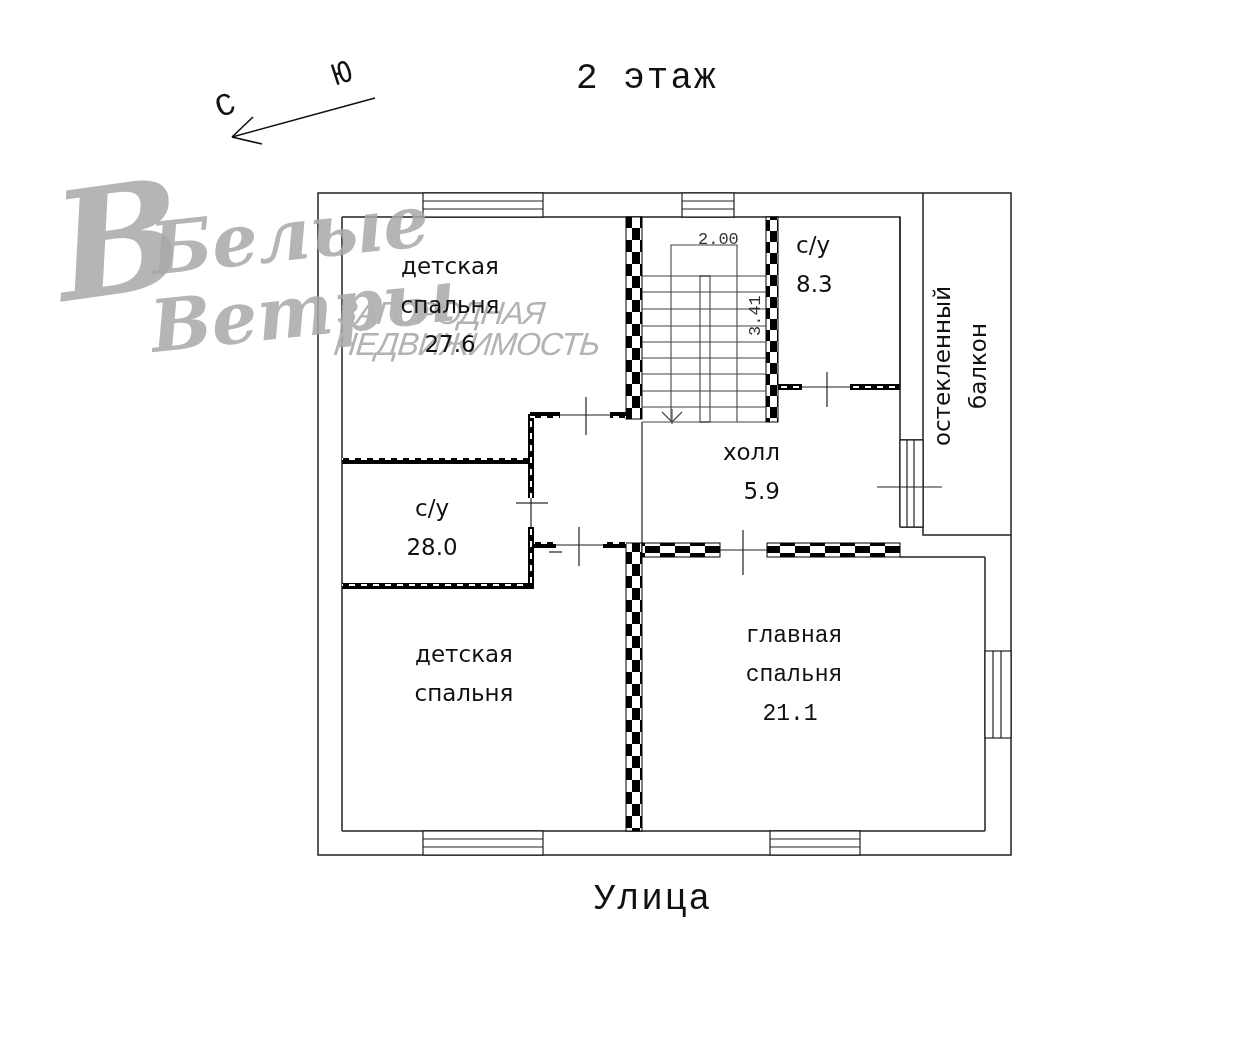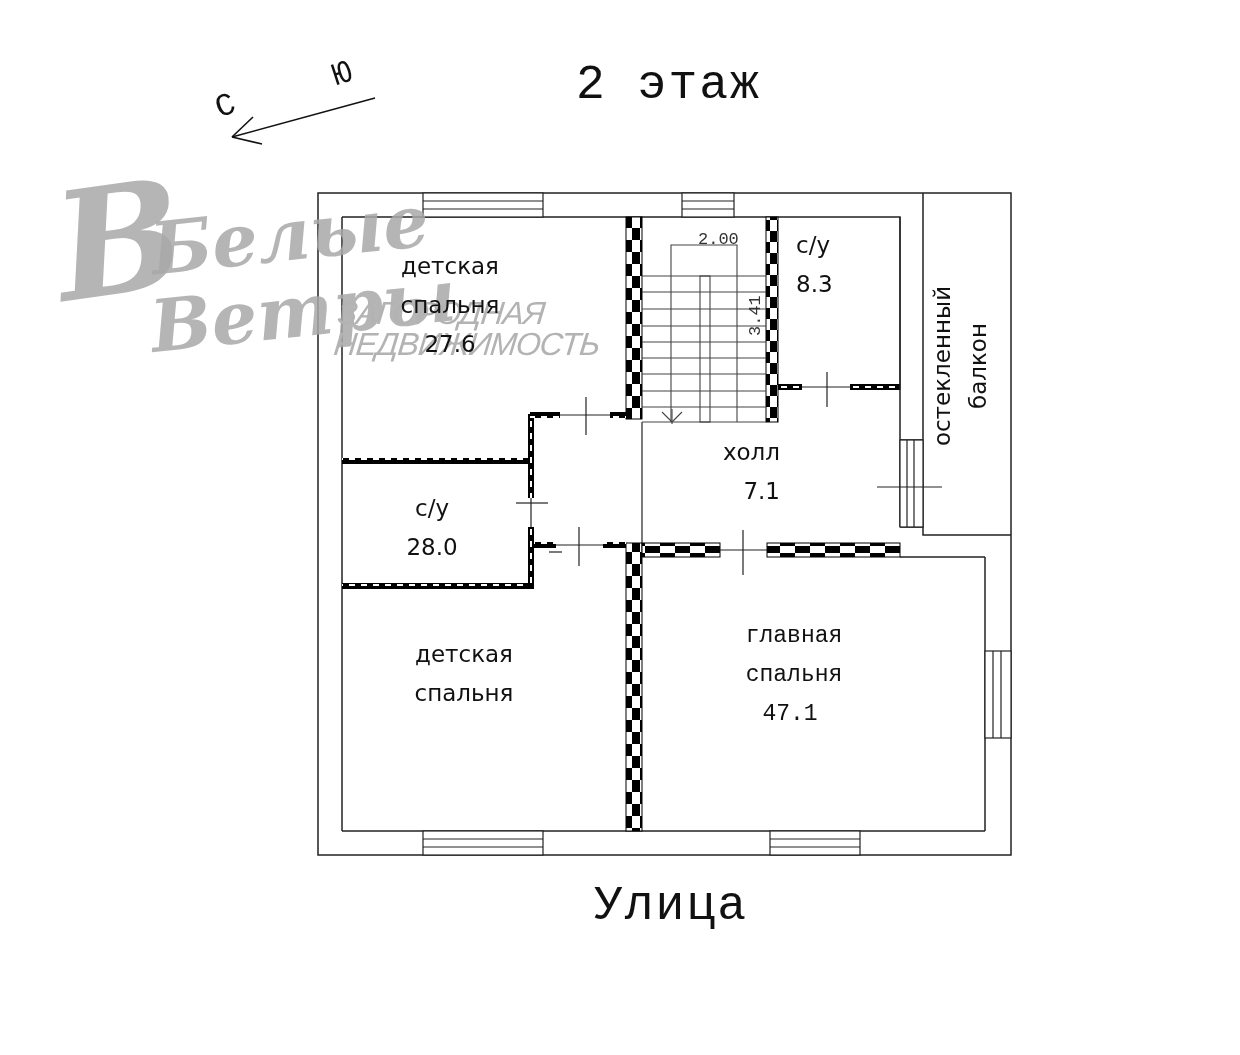--- a/index.html
+++ b/index.html
@@ -1,19 +1,19 @@
 <!DOCTYPE html>
 <html><head>
 <meta charset="utf-8">
 <style>
   html, body { margin: 0; padding: 0; background: #ffffff; }
   body { width: 1240px; height: 1055px; position: relative; overflow: hidden; font-family: "DejaVu Sans", sans-serif; }
   svg { position: absolute; left: 0; top: 0; }
   .mono { font-family: "Liberation Mono", "DejaVu Sans Mono", monospace; }
-  .title { position: absolute; font-family: "Liberation Mono", "DejaVu Sans Mono", monospace; color: #111; font-size: 48px; letter-spacing: 2px; }
+  .title { position: absolute; font-family: "Liberation Mono", "DejaVu Sans Mono", monospace; color: #111; font-size: 36px; letter-spacing: 2px; }
   .room-label { position: absolute; text-align: center; font-family: "DejaVu Sans", "Liberation Sans", sans-serif; font-size: 23px; line-height: 39px; color: #111; white-space: nowrap; }
   .wm-script { position: absolute; font-family: "DejaVu Serif", serif; font-style: italic; font-weight: bold; color: #a9a9a9; opacity: 0.85; }
   .wm-text { position: absolute; font-family: "Liberation Sans", sans-serif; font-style: italic; color: #b3b3b3; font-size: 32px; line-height: 34px; letter-spacing: -1px; transform: skewX(-6deg); }
   .compass-letter { position: absolute; font-family: "Liberation Mono", monospace; font-size: 32px; color: #111; }
 </style>
 </head>
 <body>
 
 <svg width="1240" height="1055" viewBox="0 0 1240 1055">
   <defs>
@@ -177,25 +177,25 @@
   <div>балкон</div>
 </div>
 
 <div class="room-label" style="left:392px; top:489px; width:80px;">
   <div>с/у</div>
   <div>28.0</div>
 </div>
 
 <div class="room-label" style="left:700px; top:433px; width:80px;text-align:right;">
   <div>холл</div>
-  <div>7.1</div>
+  <div>5.9</div>
 </div>
 
 <div class="room-label" style="left:398px; top:635px; width:132px;">
   <div>детская</div>
   <div>спальня</div>
 </div>
 
 <div class="room-label" style="left:728px; top:617px; width:132px;font-family:Liberation Mono, monospace;">
   <div>главная</div>
   <div>спальня</div>
-  <div style="margin-left:-8px;">47.1</div>
+  <div style="margin-left:-8px;">21.1</div>
 </div>
 
 </body></html>

